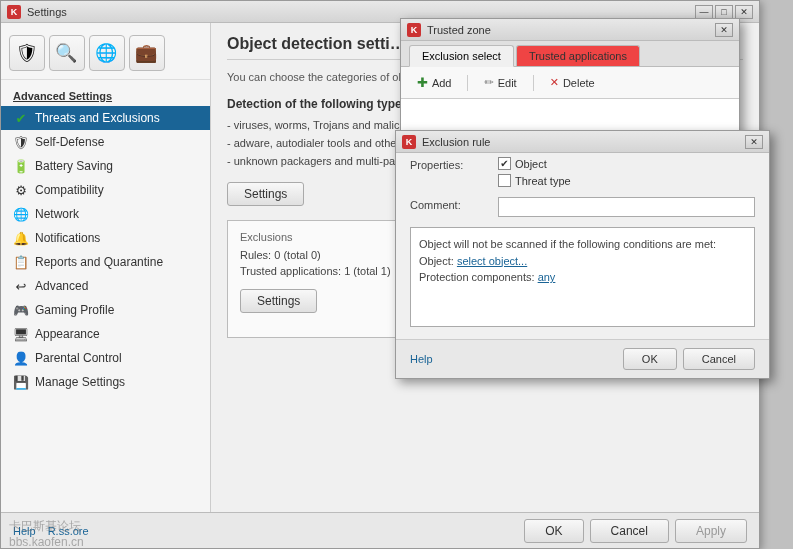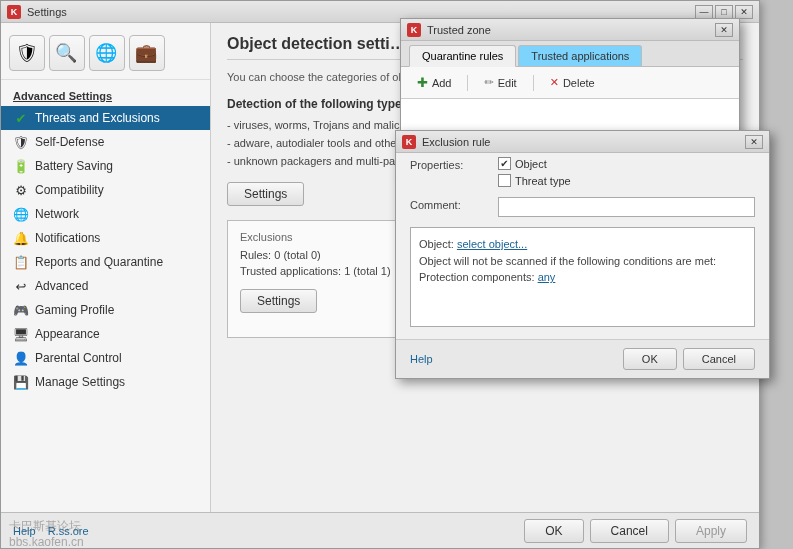--- a/index.html
+++ b/index.html
@@ -311,21 +311,21 @@
       padding: 4px 8px 0;
       gap: 2px;
     }
 
     .dialog-tab {
       padding: 4px 12px;
       font-size: 11px;
       cursor: pointer;
       border: 1px solid #bbb;
       border-bottom: none;
-      background: #7dd3fc;
+      background: #ef4444;
       color: #333;
       border-radius: 3px 3px 0 0;
     }
 
     .dialog-tab.active {
       background: #f0f0f0;
       border-bottom: 1px solid #f0f0f0;
       margin-bottom: -1px;
       color: #000;
     }
@@ -629,21 +629,21 @@
 <div class="trusted-zone-dialog">
   <div class="dialog-title-bar">
     <div class="dialog-title-icon">
       <span>K</span>
     </div>
     <span class="dialog-title-text">Trusted zone</span>
     <div class="dialog-title-btn">✕</div>
   </div>
 
   <div class="dialog-tabs">
-    <div class="dialog-tab active">Quarantine rules</div>
+    <div class="dialog-tab active">Exclusion select</div>
     <div class="dialog-tab">Trusted applications</div>
   </div>
 
   <div class="dialog-toolbar">
     <button class="toolbar-btn">
       <span class="green-plus">✚</span>
       <span>Add</span>
     </button>
     <div class="toolbar-divider"></div>
     <button class="toolbar-btn">
@@ -684,24 +684,24 @@
         </div>
       </div>
     </div>
 
     <div class="excl-row">
       <div class="excl-label">Comment:</div>
       <input type="text" class="excl-text-input" style="flex: 1 1 0%;">
     </div>
 
     <div class="excl-description">
+      <div>Object will not be scanned if the following conditions are met:</div>
       <div>
         <span>Object: </span><span class="link">select object...</span>
       </div>
-      <div>Object will not be scanned if the following conditions are met:</div>
       <div>
         <span>Protection components: </span><span class="link">any</span>
       </div>
     </div>
   </div>
 
   <div class="excl-bottom">
     <span class="excl-help">Help</span>
     <div class="excl-buttons">
       <button class="excl-btn">OK</button>

